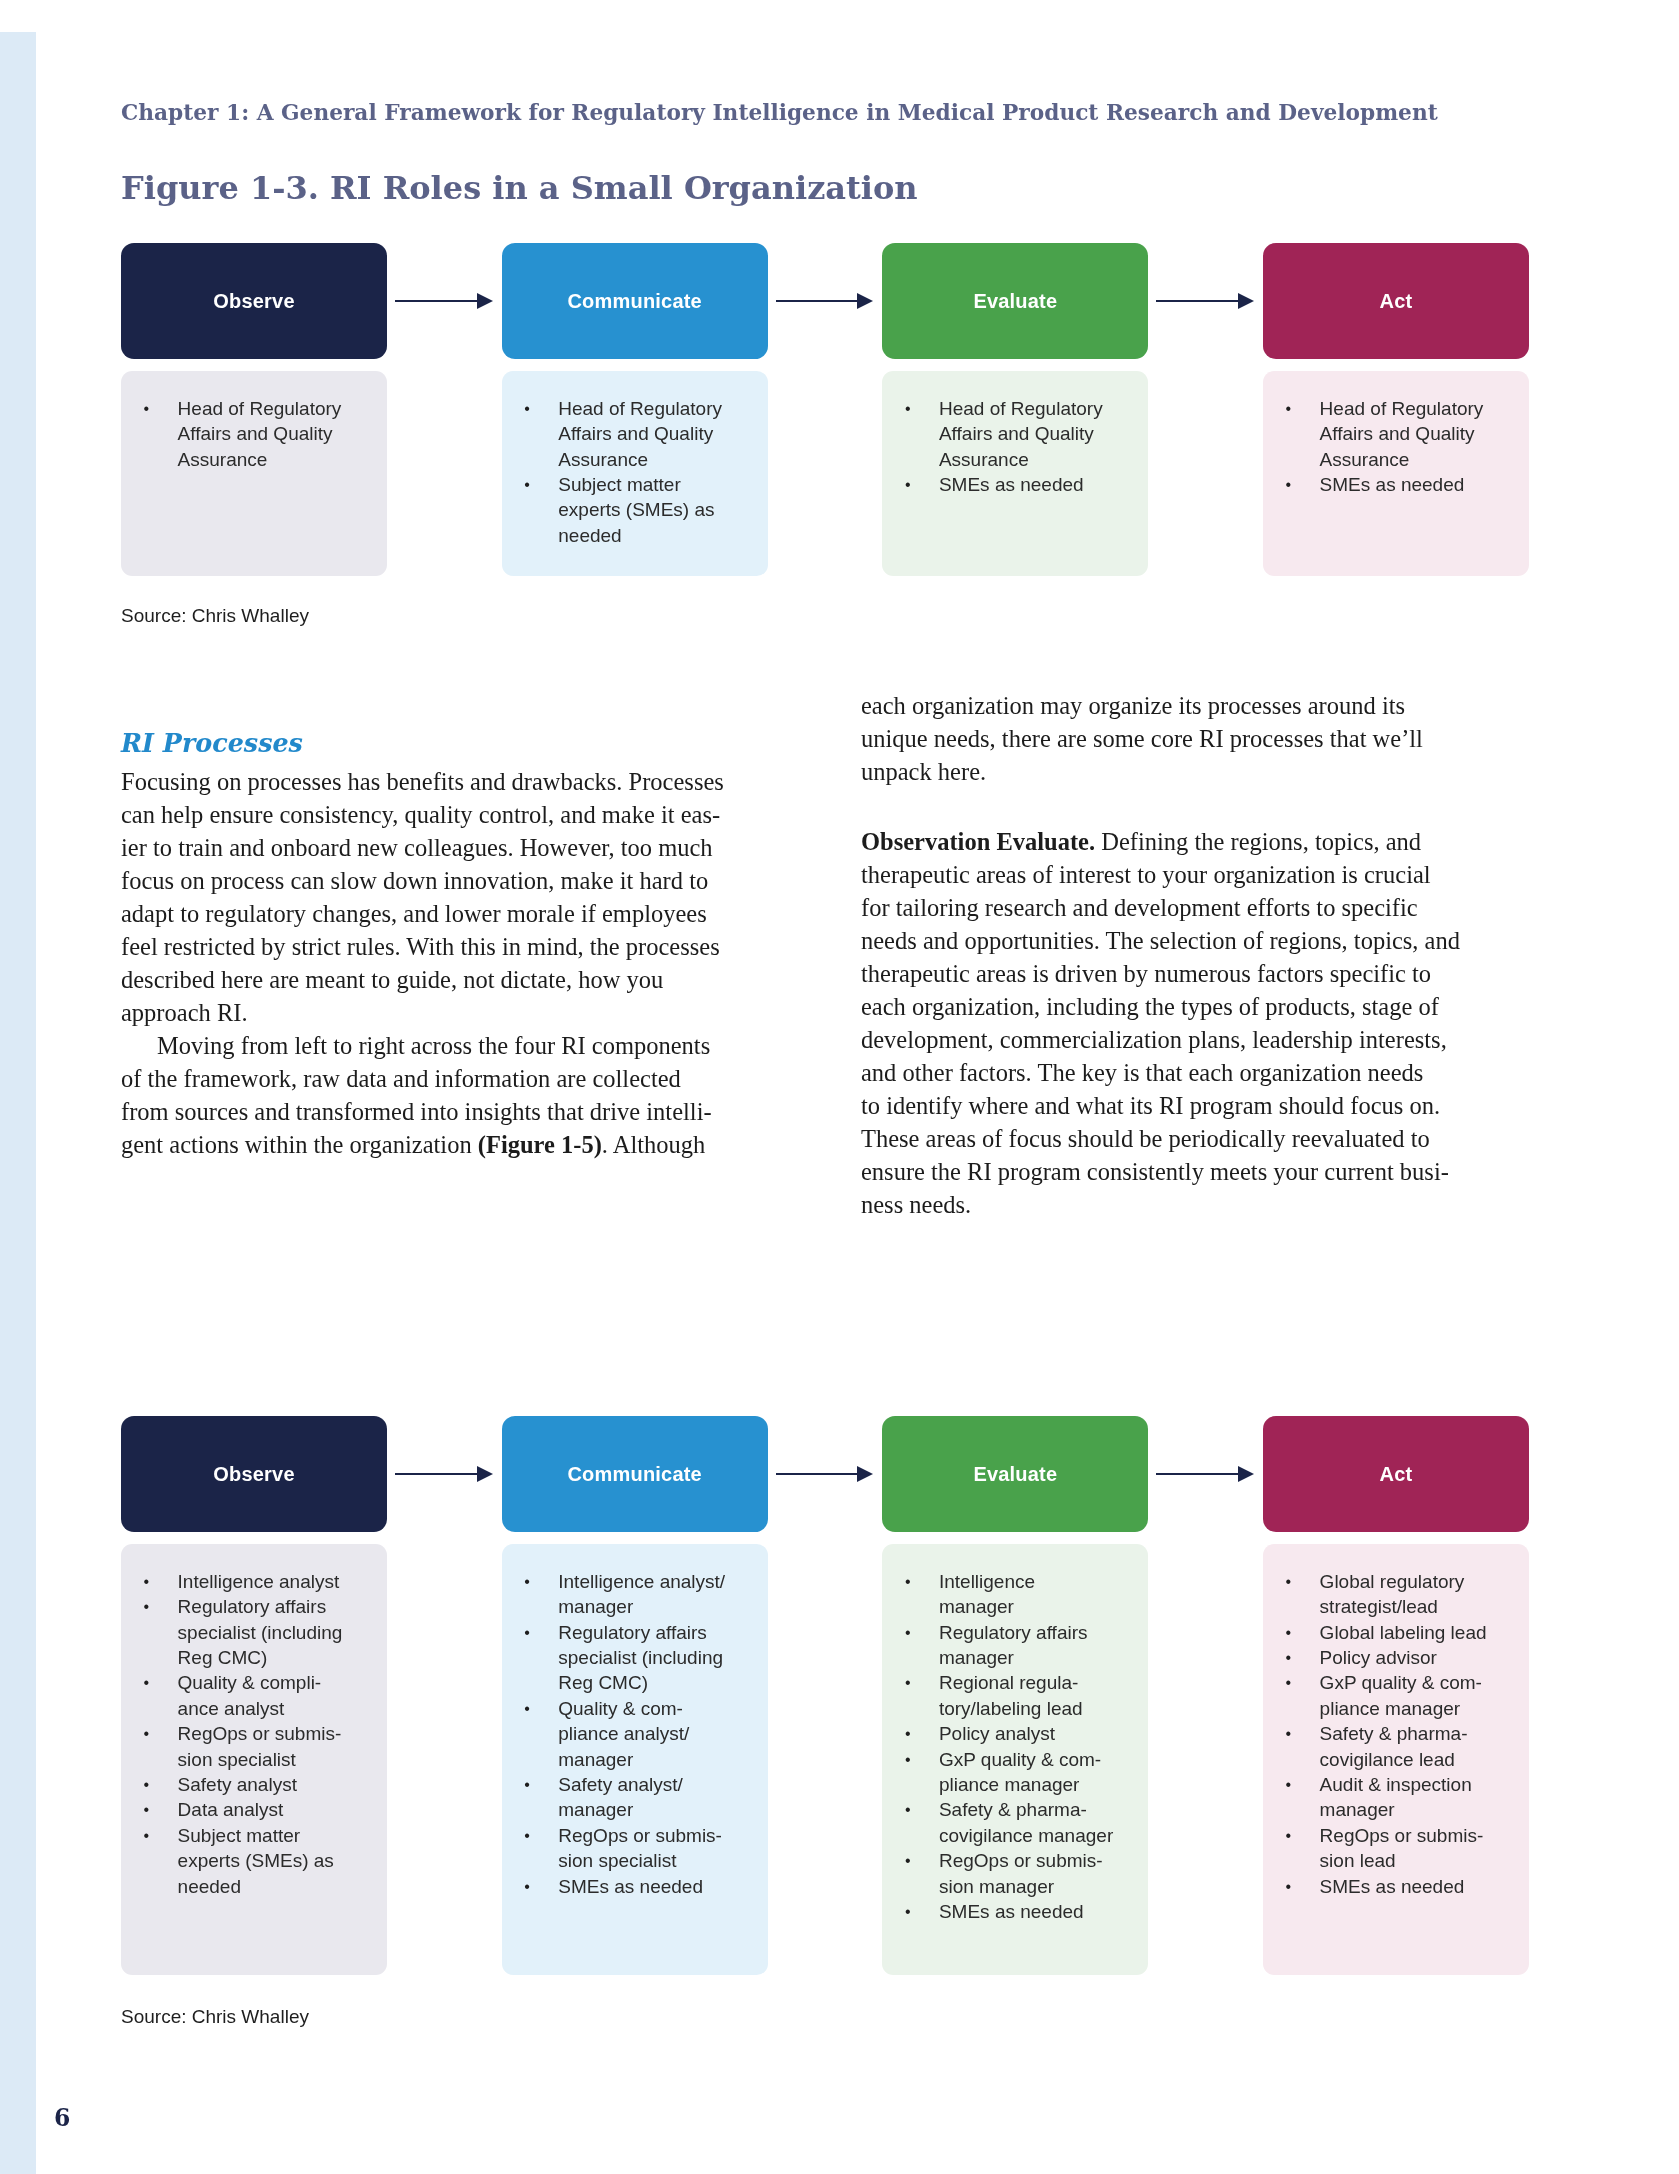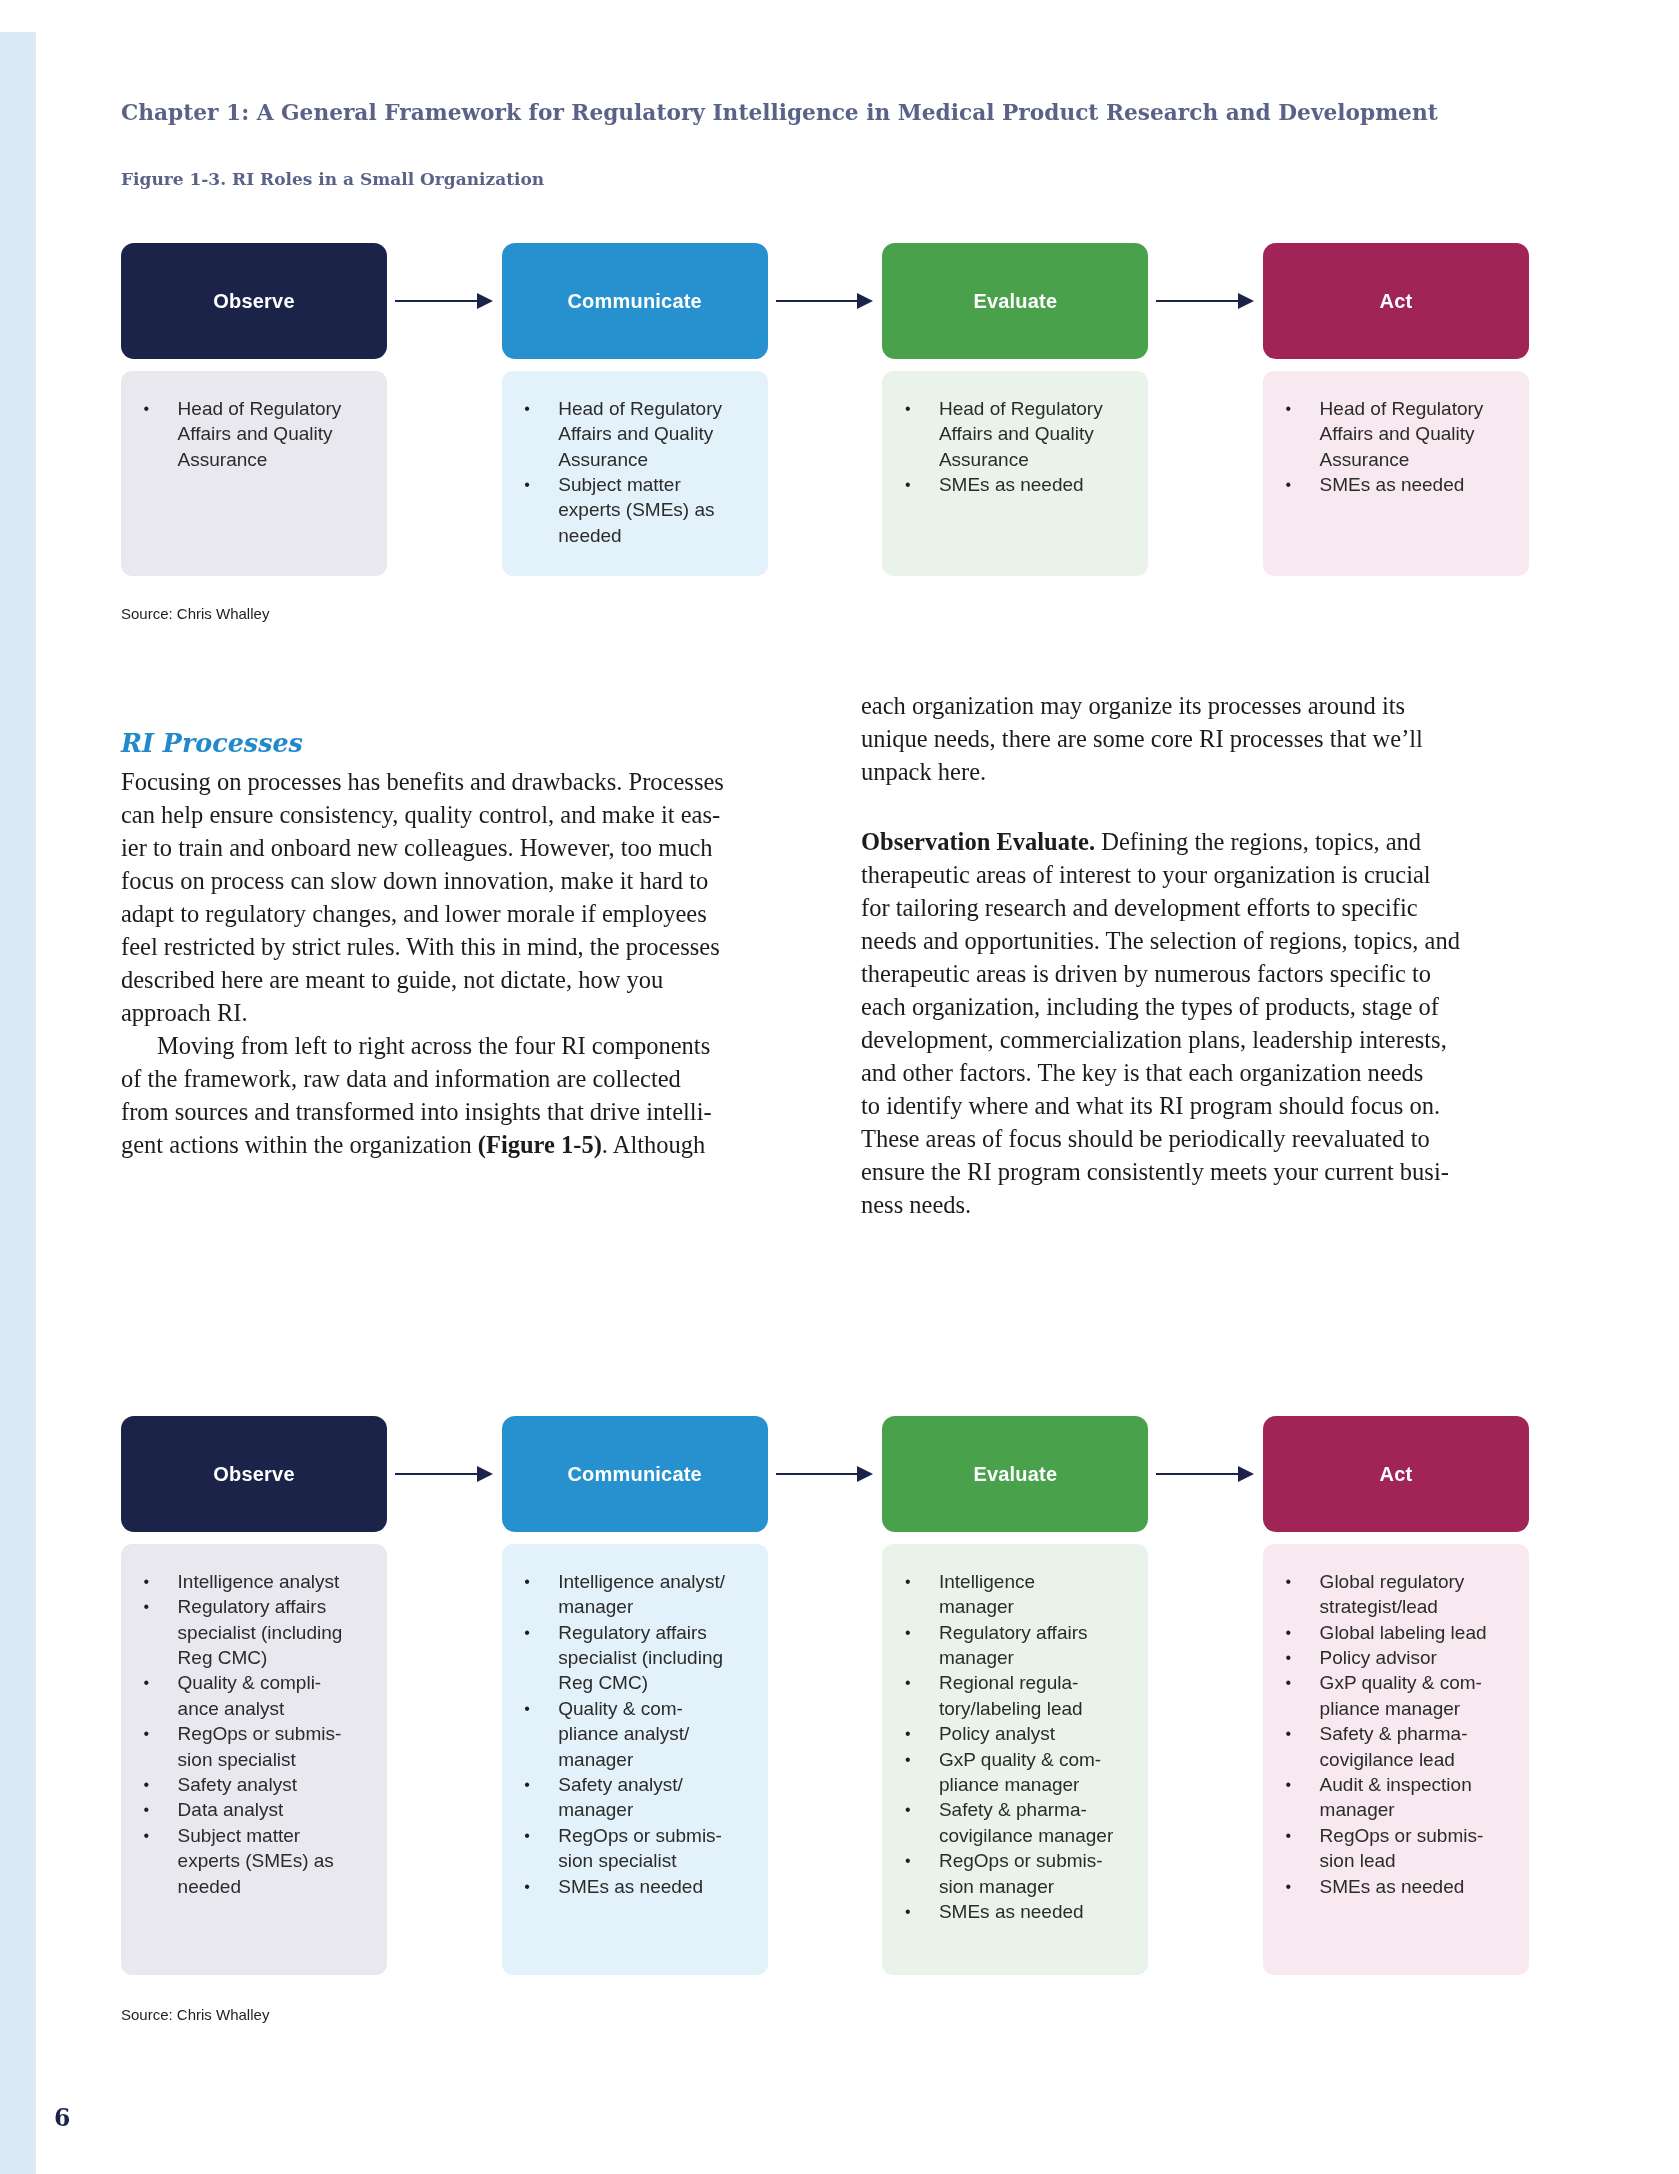--- a/index.html
+++ b/index.html
@@ -4,21 +4,21 @@
 <style>
   html,body{margin:0;padding:0;background:#ffffff;}
   .page{position:relative;width:1680px;height:2174px;background:#ffffff;overflow:hidden;
         font-family:"Liberation Sans", sans-serif;margin-top:32px;}
   .edge-strip{position:absolute;left:0;top:0;bottom:0;width:36px;background:#dceaf6;}
 
   
   .chapter{position:absolute;left:121px;top:68px;width:1412px;
            font-family:"DejaVu Serif", serif;font-weight:bold;font-size:21.7px;color:#5b6288;}
   .fig-caption{position:absolute;left:121px;width:1130px;
-           font-family:"DejaVu Serif", serif;font-weight:bold;font-size:17px;color:#5b6288;}
+           font-family:"DejaVu Serif", serif;font-weight:bold;font-size:32px;color:#5b6288;}
   #fig3-caption{top:137px;}
   #fig4-caption{top:1318px;}
 
   
   .fig-diagram{position:absolute;left:121px;width:1408px;}
   #fig3-diagram{top:211px;}
   #fig4-diagram{top:1384px;}
   .fig-header-row{display:flex;align-items:center;gap:8px;}
   .fig-box{width:266px;height:116px;border-radius:13px;display:flex;align-items:center;justify-content:center;
            color:#ffffff;font-size:20px;font-weight:600;letter-spacing:0.2px;}
@@ -29,21 +29,21 @@
   .fig-lists-row{display:flex;margin-top:12.2px;}
   .list-gap{flex:1;}
   .list-card{width:266px;border-radius:11.3px;padding:24.5px 17px 19px 22.6px;box-sizing:border-box;}
   #fig3-diagram .list-card{height:205px;}
   #fig4-diagram .list-card{height:431px;}
   .list-card ul{margin:0;padding:0;list-style:none;}
   .list-card li{display:flex;font-size:19px;line-height:25.4px;color:#2b2b2b;}
   .list-card .marker{width:34px;flex:0 0 34px;font-size:16px;color:#1e1e1e;}
   .list-card .itxt{white-space:pre-line;}
 
-  .source{position:absolute;left:121px;font-size:15px;color:#1e1e1e;}
+  .source{position:absolute;left:121px;font-size:19px;color:#1e1e1e;}
   #source1{top:573px;}
   #source2{top:1974px;}
 
   
   .bodytext{position:absolute;left:121px;top:657px;width:1408px;display:flex;gap:81px;
             font-family:"Liberation Serif", serif;font-size:24.5px;line-height:33px;color:#1c1c1c;}
   .col{width:659px;}
   .bodytext p{margin:0;white-space:pre-line;}
   .bodytext p.indent{text-indent:36px;}
   .rihead{margin:38px 0 5.6px 0;font-family:"DejaVu Serif", serif;font-style:italic;font-weight:bold;

